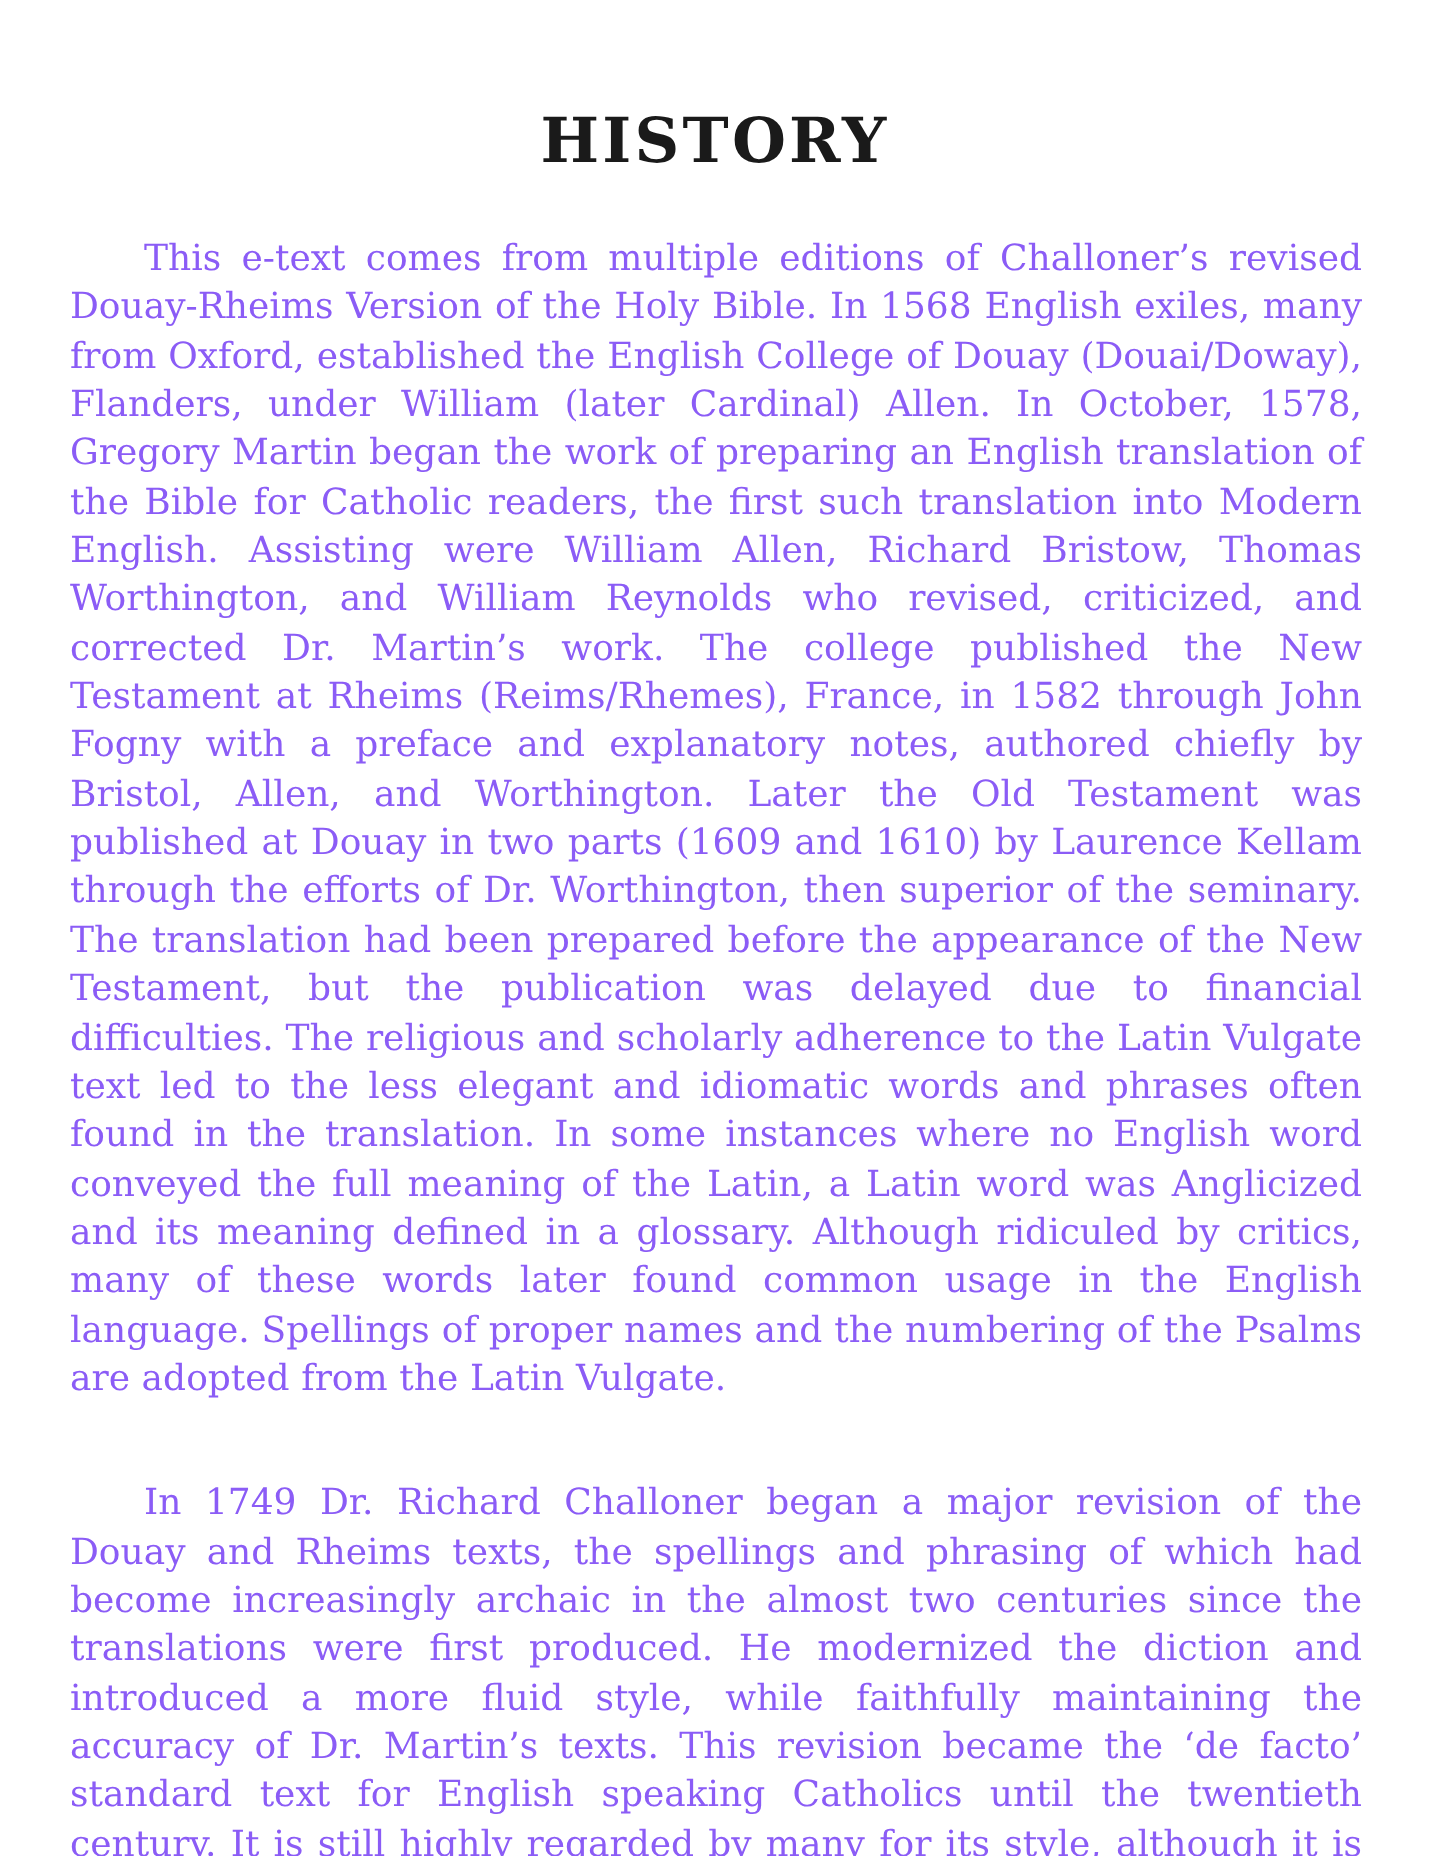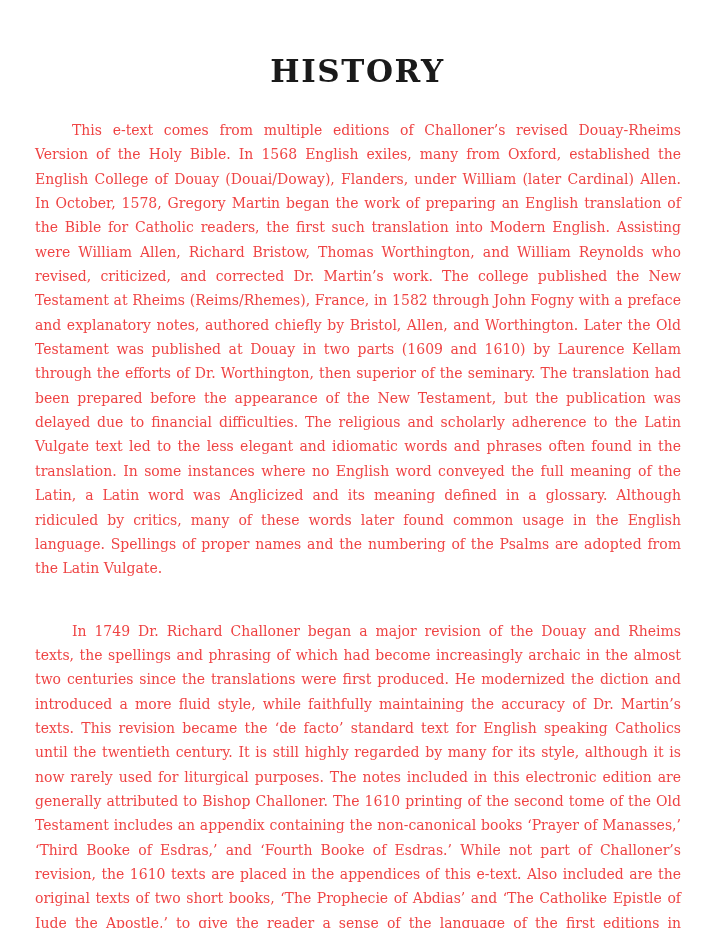--- a/index.html
+++ b/index.html
@@ -34,23 +34,23 @@
   .text-block {
     position: absolute;
     left: 35px;
     top: 118px;
     width: 646px;
   }
 
   .body-paragraph {
     margin: 0;
     font-family: "DejaVu Serif", "Liberation Serif", serif;
-    font-size: 14px;
+    font-size: 18px;
     line-height: 24.35px;
-    color: #ef4444;
+    color: #8b5cf6;
     text-align: justify;
     text-justify: inter-word;
     text-indent: 37px;
     -webkit-hyphens: none;
     hyphens: none;
     word-spacing: 0.1px;
   }
 
   .body-paragraph + .body-paragraph {
     margin-top: 38px;

